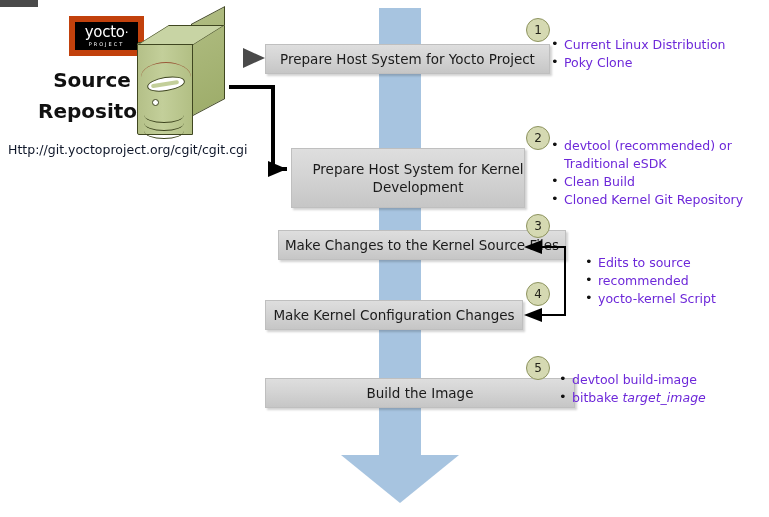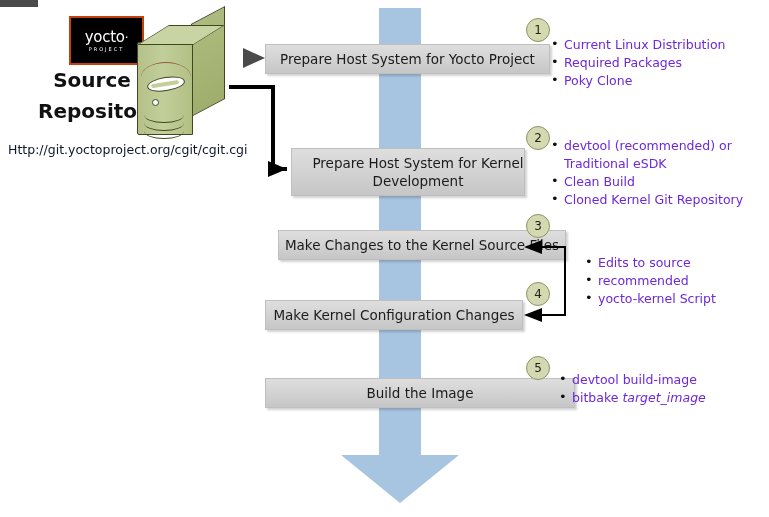--- a/index.html
+++ b/index.html
@@ -34,21 +34,21 @@
     box-shadow:2px 2px 2px rgba(0,0,0,0.18);
     color:#1b1b1b;
     font-size:13.5px;
     display:flex;align-items:center;justify-content:center;
     text-align:center;
     line-height:1.35;
     box-sizing:border-box;
   }
 
   #box1{left:265px;top:44px;width:285px;height:30px;}
-  #box2{left:291px;top:148px;width:234px;height:48px;padding-left:20px;}
+  #box2{left:291px;top:148px;width:234px;height:60px;padding-left:20px;}
   #box3{left:235px;top:230px;width:288px;height:30px;margin-left:43px;}
   #box4{left:265px;top:300px;width:258px;height:30px;}
   #box5{left:265px;top:378px;width:310px;height:30px;}
 
   
   .numcirc{
     position:absolute;
     width:24px;height:24px;border-radius:50%;
     background:#d5d9b2;
     border:1.4px solid #8e9460;
@@ -83,23 +83,23 @@
   }
   #notes1{left:551px;top:36px;}
   #notes2{left:551px;top:137px;}
   #notes3{left:585px;top:254px;}
   #notes5{left:559px;top:371px;}
   .ital{font-style:italic;}
 
   
   .yocto-logo{
     position:absolute;
-    left:69px;top:16px;width:75px;height:49px;
+    left:69px;top:16px;width:75px;height:40px;
     background:#000000;
-    border:2px solid #c2410c;
+    border:6px solid #c2410c;
     box-sizing:border-box;
     display:flex;flex-direction:column;
     align-items:center;justify-content:center;
   }
   .yocto-word{
     color:#ffffff;font-size:15px;letter-spacing:-0.3px;line-height:1;
     font-family:"DejaVu Sans","Liberation Sans",sans-serif;
   }
   .yocto-word .dot{font-size:12px;}
   .yocto-sub{
@@ -254,21 +254,20 @@
 
   <div class="numcirc" id="num1">1</div>
   <div class="numcirc" id="num2">2</div>
   <div class="numcirc" id="num3">3</div>
   <div class="numcirc" id="num4">4</div>
   <div class="numcirc" id="num5">5</div>
 
   <div class="notes" id="notes1">
     <ul>
       <li>Current Linux Distribution</li>
-      <li>Required Packages</li>
       <li>Poky Clone</li>
     </ul>
   </div>
 
   <div class="notes" id="notes2">
     <ul>
       <li>devtool (recommended) or
 Traditional eSDK</li>
       <li>Clean Build</li>
       <li>Cloned Kernel Git Repository</li>

